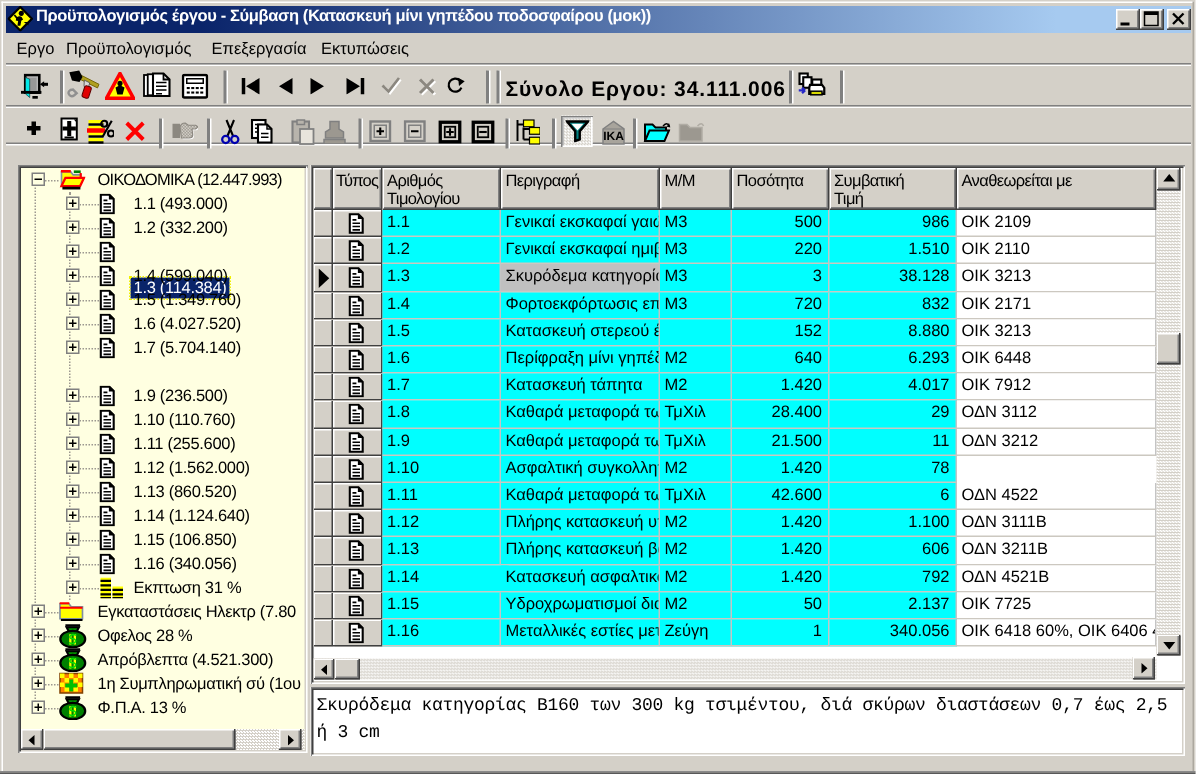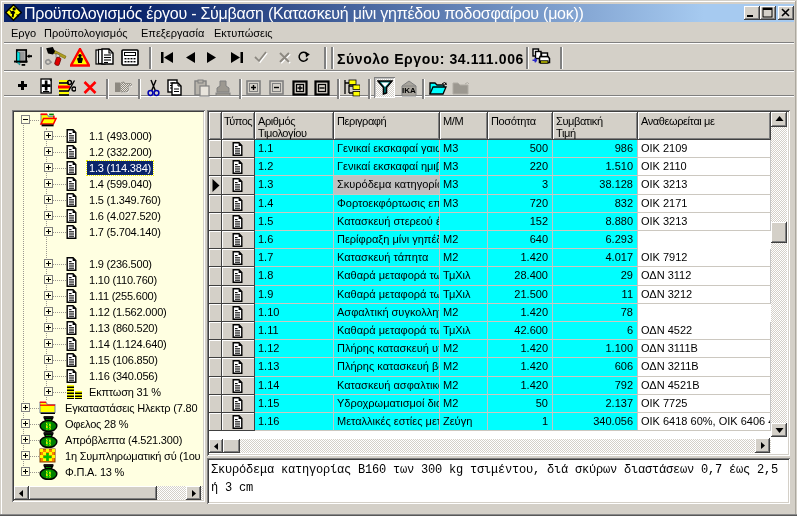--- a/index.html
+++ b/index.html
@@ -5,21 +5,21 @@
 body { width:798px; height:516px; overflow:hidden; }
 #win { position:relative; width:798px; height:516px; background:#d4d0c8;
   font-family:"Liberation Sans",sans-serif; font-size:11px; color:#000;
   }
 .abs { position:absolute; }
 .dither { background-image: conic-gradient(#ffffff 90deg, #d4d0c8 0 180deg, #ffffff 0 270deg, #d4d0c8 0);
           background-size:2px 2px; }
 
 #titlebar { left:4px; top:4px; width:790px; height:18px;
   background:linear-gradient(90deg,#0a246a 0px,#0a246a 130px,#a6caf0 700px,#a6caf0 100%); }
-#title { position:absolute; left:20px; top:1px; color:#fff; font-weight:normal; font-size:16px;
+#title { position:absolute; left:20px; top:1px; color:#fff; font-weight:bold; font-size:11px;
   white-space:nowrap; letter-spacing:-0.25px; }
 .tbtn { position:absolute; top:2px; width:16px; height:14px; background:#d4d0c8;
   box-shadow: inset -1px -1px 0 #404040, inset 1px 1px 0 #ffffff,
   inset -2px -2px 0 #808080, inset 2px 2px 0 #d4d0c8; }
 
 .menuitem { position:absolute; top:27px; height:13px; color:#000; }
 
 .vsep { position:absolute; width:2px; background:#808080; box-shadow:1px 0 0 #ffffff; }
 .hline { position:absolute; left:4px; width:790px; height:1px;
   background:#808080; box-shadow:0 1px 0 #ffffff; }
@@ -312,20 +312,21 @@
 <div class="abs" style="left:16px;top:8px;width:9px;border-top:1px dotted #9c9890"></div>
 <div class="expbox" style="left:7px"></div>
 <svg class="abs" style="left:25px;top:0px" width="18" height="15" viewBox="0 0 18 15">
           <path d="M2 12 V2.6 h6.2 l1.6 2 H15 v2" fill="#ffff00" stroke="#8090a0" stroke-width="1.1"></path>
           <path d="M1.6 2.2 h6.6" stroke="#ff0000" stroke-width="1.6"></path>
           <rect x="10.2" y="1.6" width="4.6" height="1.8" fill="#008000"></rect>
           <path d="M14.8 3.4 V6" stroke="#ff0000" stroke-width="1.4"></path>
           <polygon points="2,12 4.6,6.6 17,6.6 14.4,12" fill="#ffff00" stroke="#ff0000" stroke-width="1.5"></polygon>
           <path d="M2.6 13.4 H14.6" stroke="#000" stroke-width="1.9"></path>
         </svg>
+<div class="tlabel" style="left:49px;padding:0 2px;height:14px;line-height:14px;letter-spacing:-0.5px;">ΟΙΚΟΔΟΜΙΚΑ (12.447.993)</div>
 </div>
 <div class="trow" style="top:18px">
 <div class="abs" style="left:39px;top:8px;width:13px;border-top:1px dotted #9c9890"></div>
 <div class="expbox plus" style="left:30px"></div>
 <svg class="abs" style="left:52px;top:1px" width="11" height="14" viewBox="0 0 11 14">
           <path d="M1.2 0.8 H7 L9.8 3.6 V13.2 H1.2 Z" fill="#fff" stroke="#000" stroke-width="1.4"></path>
           <polygon points="6.6,0.8 9.8,4 6.6,4" fill="#000"></polygon>
           <g stroke="#000" stroke-width="1.1">
             <line x1="3" y1="4.6" x2="5.6" y2="4.6"></line>
             <line x1="3" y1="6.8" x2="8" y2="6.8"></line>
@@ -356,21 +357,21 @@
 <svg class="abs" style="left:52px;top:1px" width="11" height="14" viewBox="0 0 11 14">
           <path d="M1.2 0.8 H7 L9.8 3.6 V13.2 H1.2 Z" fill="#fff" stroke="#000" stroke-width="1.4"></path>
           <polygon points="6.6,0.8 9.8,4 6.6,4" fill="#000"></polygon>
           <g stroke="#000" stroke-width="1.1">
             <line x1="3" y1="4.6" x2="5.6" y2="4.6"></line>
             <line x1="3" y1="6.8" x2="8" y2="6.8"></line>
             <line x1="3" y1="9" x2="8" y2="9"></line>
             <line x1="3" y1="11.2" x2="8" y2="11.2"></line>
           </g>
         </svg>
-<div class="tlabel sel" style="left:73px;padding:0 2px;height:14px;line-height:14px;">1.3 (114.384)</div>
+<div class="tlabel sel" style="left:73px;padding:0 2px;height:14px;line-height:14px;margin-top:24px;">1.3 (114.384)</div>
 </div>
 <div class="trow" style="top:66px">
 <div class="abs" style="left:39px;top:8px;width:13px;border-top:1px dotted #9c9890"></div>
 <div class="expbox plus" style="left:30px"></div>
 <svg class="abs" style="left:52px;top:1px" width="11" height="14" viewBox="0 0 11 14">
           <path d="M1.2 0.8 H7 L9.8 3.6 V13.2 H1.2 Z" fill="#fff" stroke="#000" stroke-width="1.4"></path>
           <polygon points="6.6,0.8 9.8,4 6.6,4" fill="#000"></polygon>
           <g stroke="#000" stroke-width="1.1">
             <line x1="3" y1="4.6" x2="5.6" y2="4.6"></line>
             <line x1="3" y1="6.8" x2="8" y2="6.8"></line>
@@ -766,20 +767,21 @@
             <line x1="3" y1="9" x2="8" y2="9"></line>
             <line x1="3" y1="11.2" x2="8" y2="11.2"></line>
           </g>
         </svg>
       </div>
 <div class="gcell" style="left:48px;top:121.0px;width:79px;height:18.2px">1.6</div>
 <div class="gcell" style="left:127px;top:121.0px;width:106px;height:18.2px;">Περίφραξη μίνι γηπέδου</div>
 <div class="gcell" style="left:233px;top:121.0px;width:48px;height:18.2px">Μ2</div>
 <div class="gcell gnum" style="left:281px;top:121.0px;width:65px;height:18.2px">640</div>
 <div class="gcell gnum" style="left:346px;top:121.0px;width:85px;height:18.2px">6.293</div>
+<div class="gcell" style="left:431px;top:121.0px;width:133px;height:18.2px;background:#fff">ΟΙΚ 6448</div>
 <div class="abs" style="left:2px;top:139.2px;width:13px;height:18.2px;background:#d4d0c8;box-shadow:inset -1px -1px 0 #404040, inset 1px 1px 0 #ffffff"></div>
 <div class="fixcell" style="left:15px;top:139.2px;width:33px;height:18.2px">
         <svg style="position:absolute;left:10px;top:2px" width="11" height="14" viewBox="0 0 11 14">
           <path d="M1.2 0.8 H7 L9.8 3.6 V13.2 H1.2 Z" fill="#fff" stroke="#000" stroke-width="1.4"></path>
           <polygon points="6.6,0.8 9.8,4 6.6,4" fill="#000"></polygon>
           <g stroke="#000" stroke-width="1.1">
             <line x1="3" y1="4.6" x2="5.6" y2="4.6"></line>
             <line x1="3" y1="6.8" x2="8" y2="6.8"></line>
             <line x1="3" y1="9" x2="8" y2="9"></line>
             <line x1="3" y1="11.2" x2="8" y2="11.2"></line>

